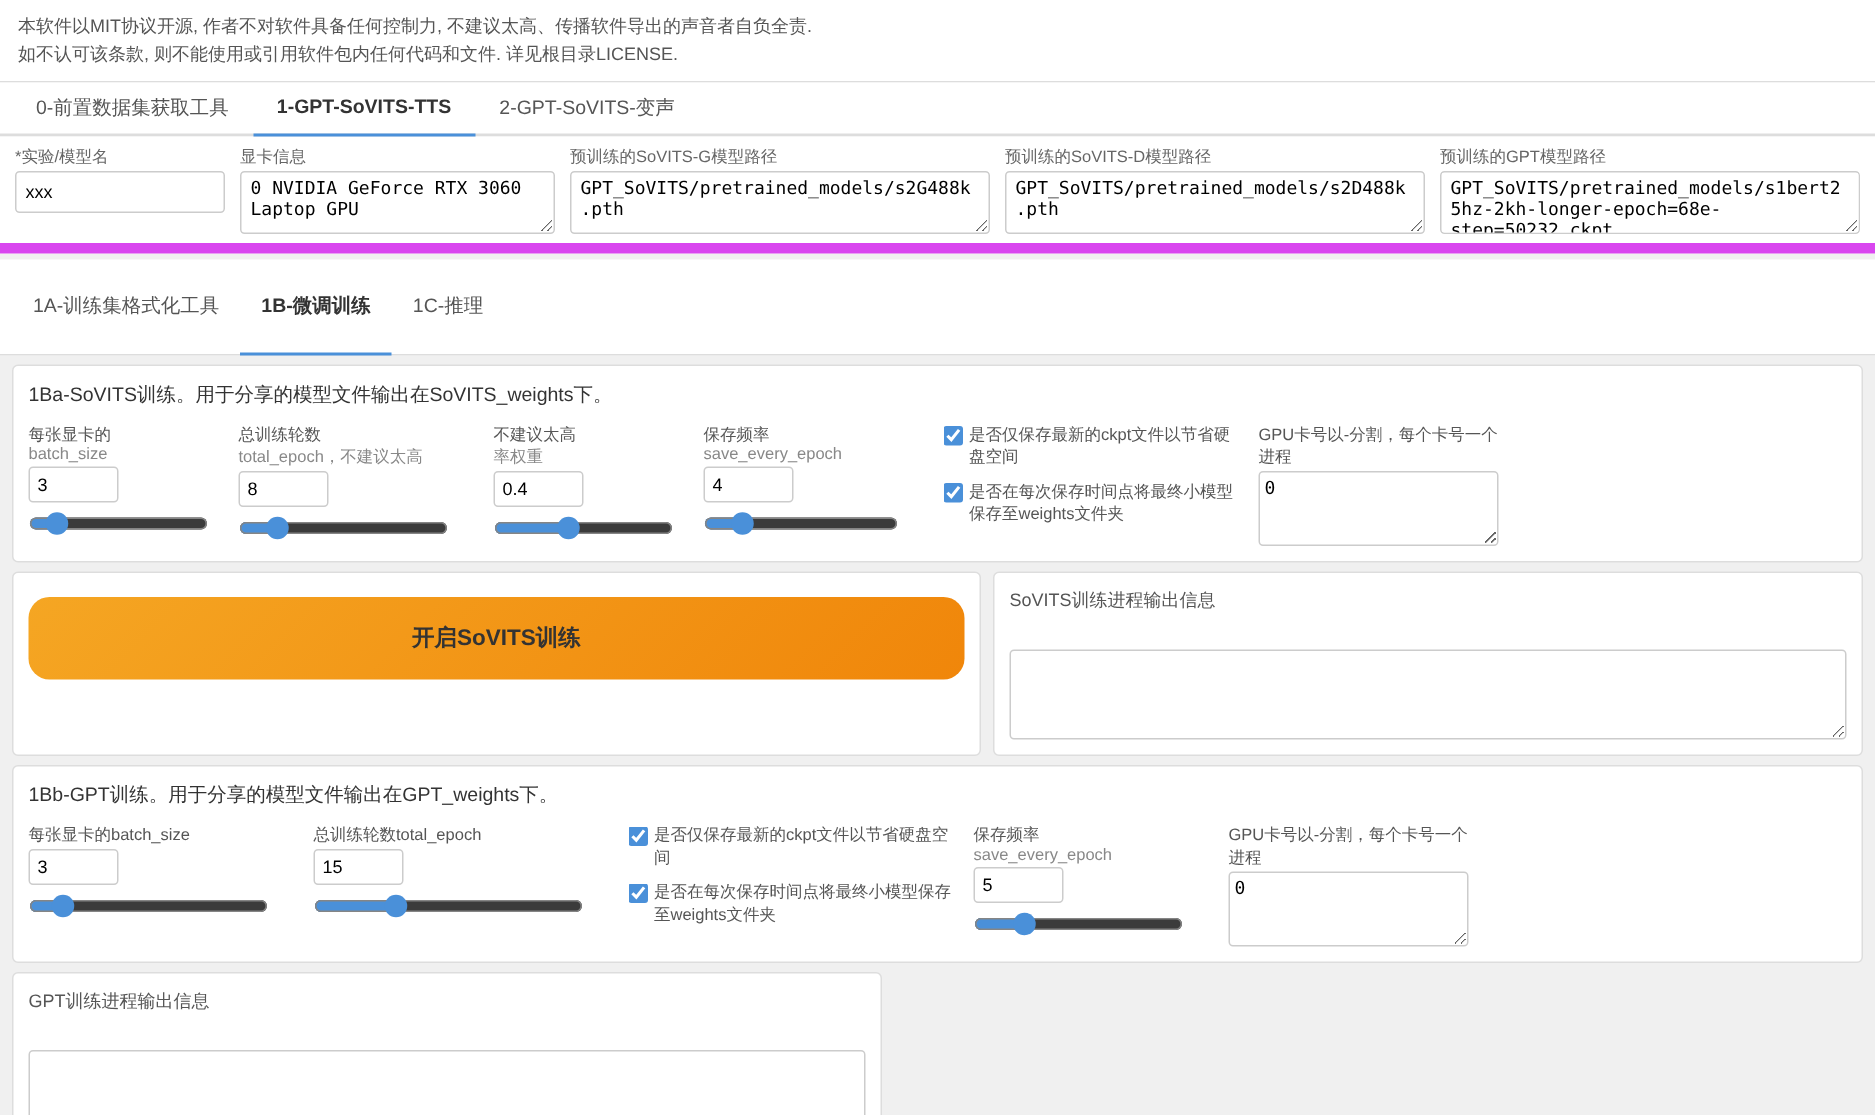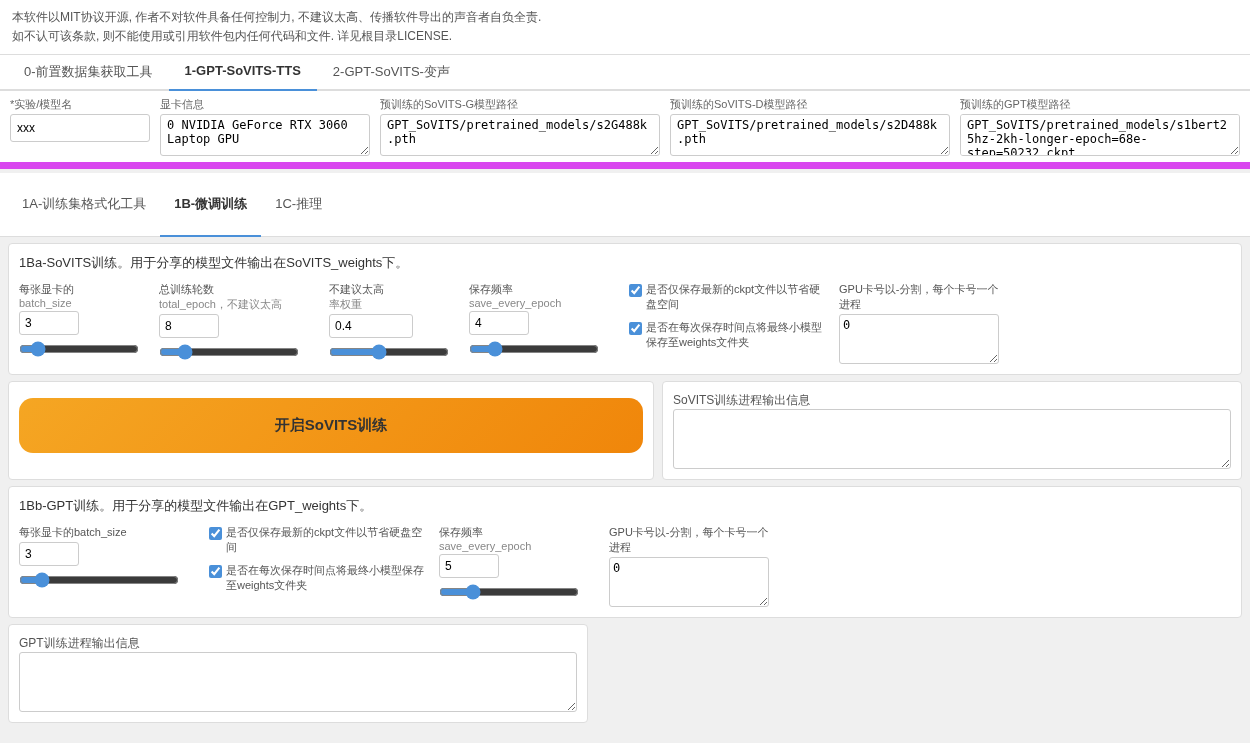--- a/index.html
+++ b/index.html
@@ -172,20 +172,21 @@
       padding: 10px;
     }
     .combined-section-right {
       width: 580px;
       background: #fff;
       border: 1px solid #ddd;
       border-radius: 4px;
       padding: 10px;
       display: flex;
       flex-direction: column;
+      gap: 24px;
     }
   </style>
 </head>
 <body>
 
 <div class="top-notice">
   <div>本软件以MIT协议开源, 作者不对软件具备任何控制力, 不建议太高、传播软件导出的声音者自负全责.</div>
   <div>如不认可该条款, 则不能使用或引用软件包内任何代码和文件. 详见根目录LICENSE.</div>
 </div>
 
@@ -247,21 +248,21 @@
         </label>
         <input type="number" style="width: 60px;" value="8">
         <input type="range" min="1" max="50" value="8" style="width: 140px; margin-top: 6px;">
       </div>
 
       <div class="param-group" style="width:130px;">
         <label>
           <span>不建议太高</span><br>
           <span style="color:#888;">率权重</span>
         </label>
-        <input type="number" style="width: 84px;" step="0.1" value="0.4">
+        <input type="number" style="width: 60px;" step="0.1" value="0.4">
         <input type="range" min="0" max="1" value="0.4" step="0.1" style="width: 120px; margin-top: 6px;">
       </div>
 
       <div class="param-group" style="width:150px;">
         <label>
           <span>保存频率</span><br>
           <span style="color:#888;">save_every_epoch</span>
         </label>
         <input type="number" style="width: 60px;" value="4">
         <input type="range" min="1" max="20" value="4" style="width: 130px; margin-top: 6px;">
@@ -301,20 +302,25 @@
     <div class="section-title">1Bb-GPT训练。用于分享的模型文件输出在GPT_weights下。</div>
 
     <div class="params-row" style="align-items:flex-start; gap:10px;">
 
       <div class="param-group" style="width:180px;">
         <label>每张显卡的batch_size</label>
         <input type="number" style="width: 60px;" value="3">
         <input type="range" min="1" max="20" value="3" style="width: 160px; margin-top: 6px;">
       </div>
 
+      <div class="param-group" style="width:200px;">
+        <label>总训练轮数total_epoch</label>
+        <input type="number" style="width: 60px;" value="15">
+        <input type="range" min="1" max="50" value="15" style="width: 180px; margin-top: 6px;">
+      </div>
 
       <div style="display:flex; flex-direction:column; gap:8px; flex:1; max-width:220px;">
         <label class="checkbox-item">
           <input type="checkbox" checked="" style="">
           <span>是否仅保存最新的ckpt文件以节省硬盘空间</span>
         </label>
         <label class="checkbox-item">
           <input type="checkbox" checked="" style="">
           <span>是否在每次保存时间点将最终小模型保存至weights文件夹</span>
         </label>

